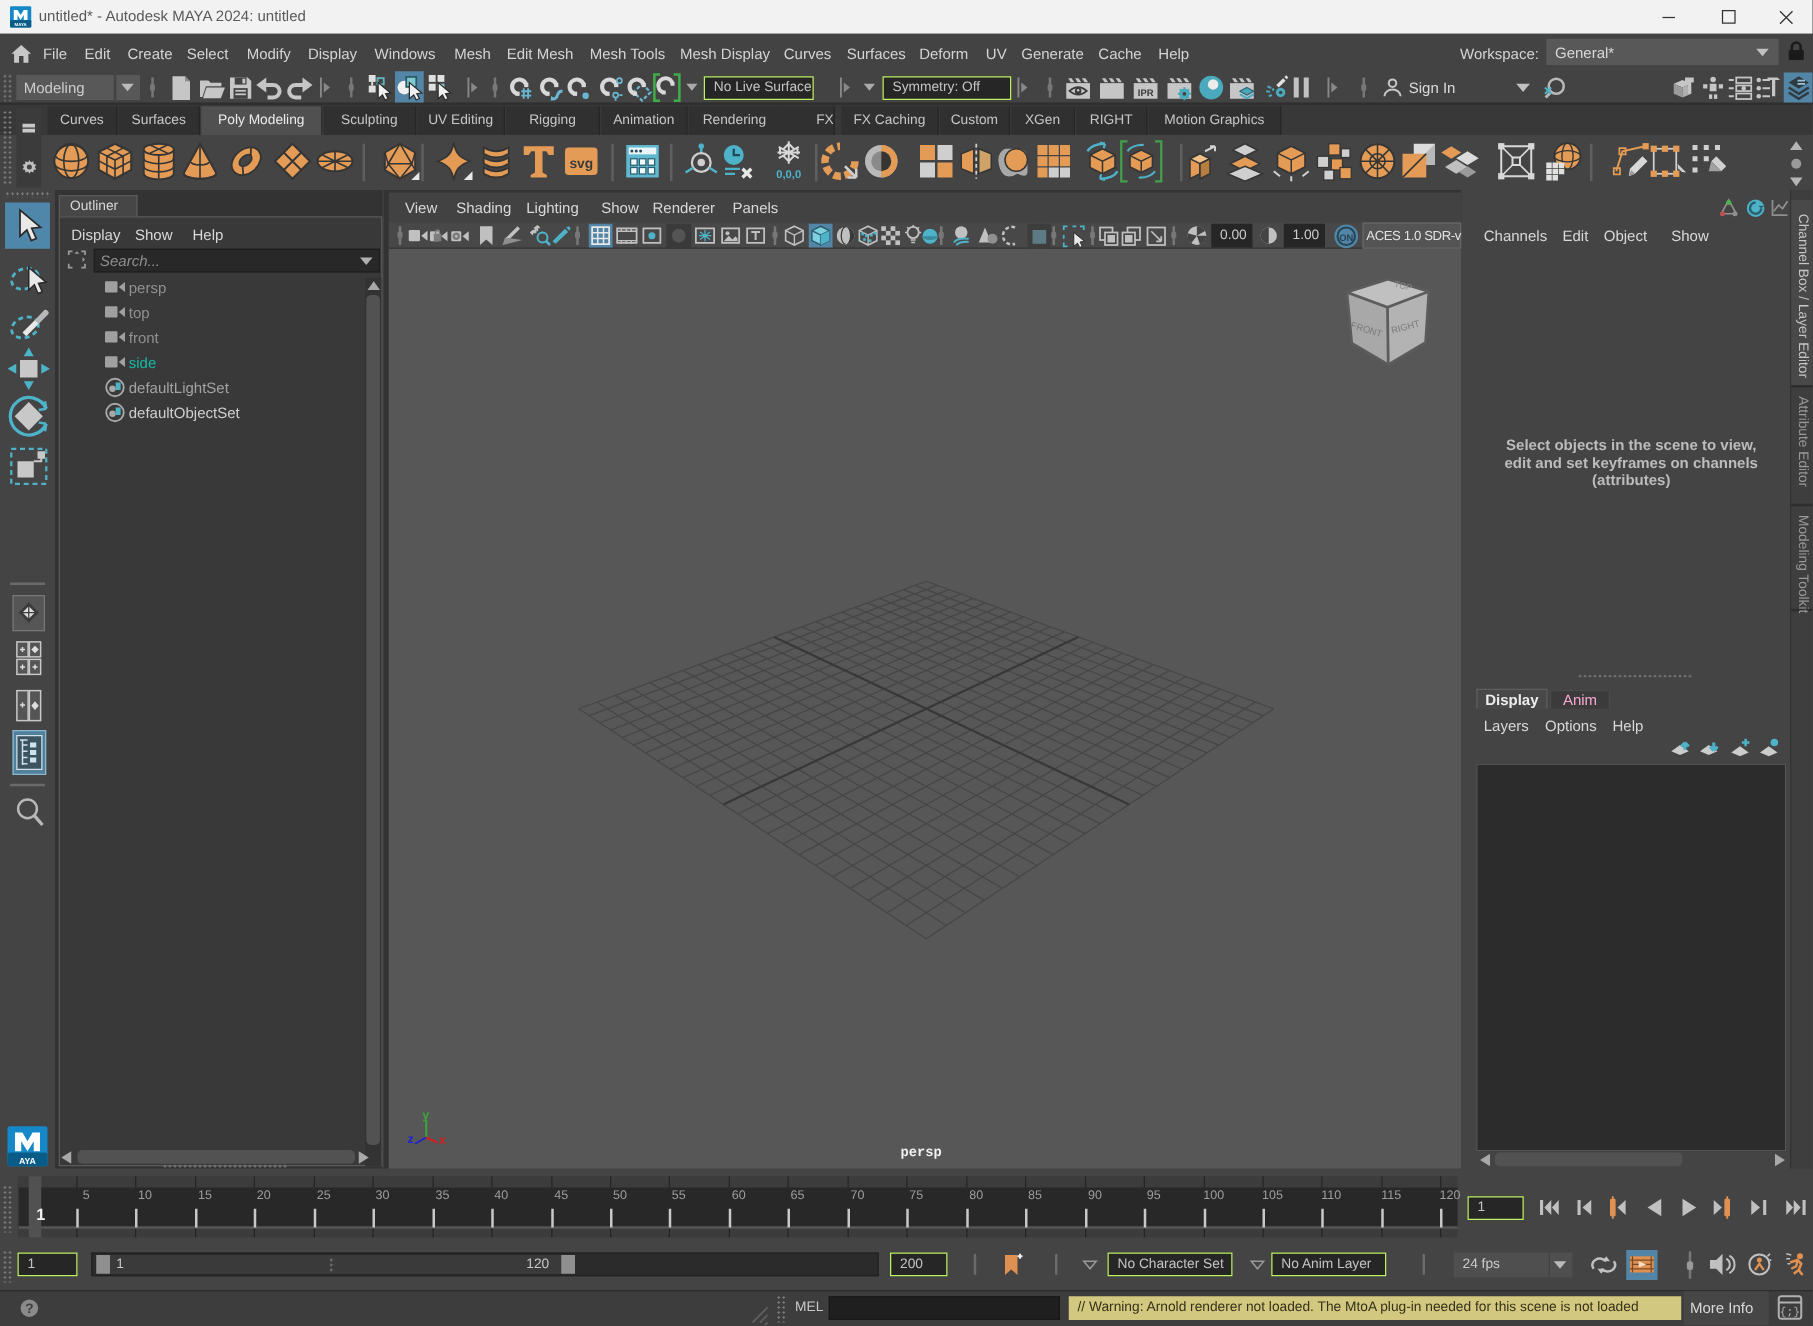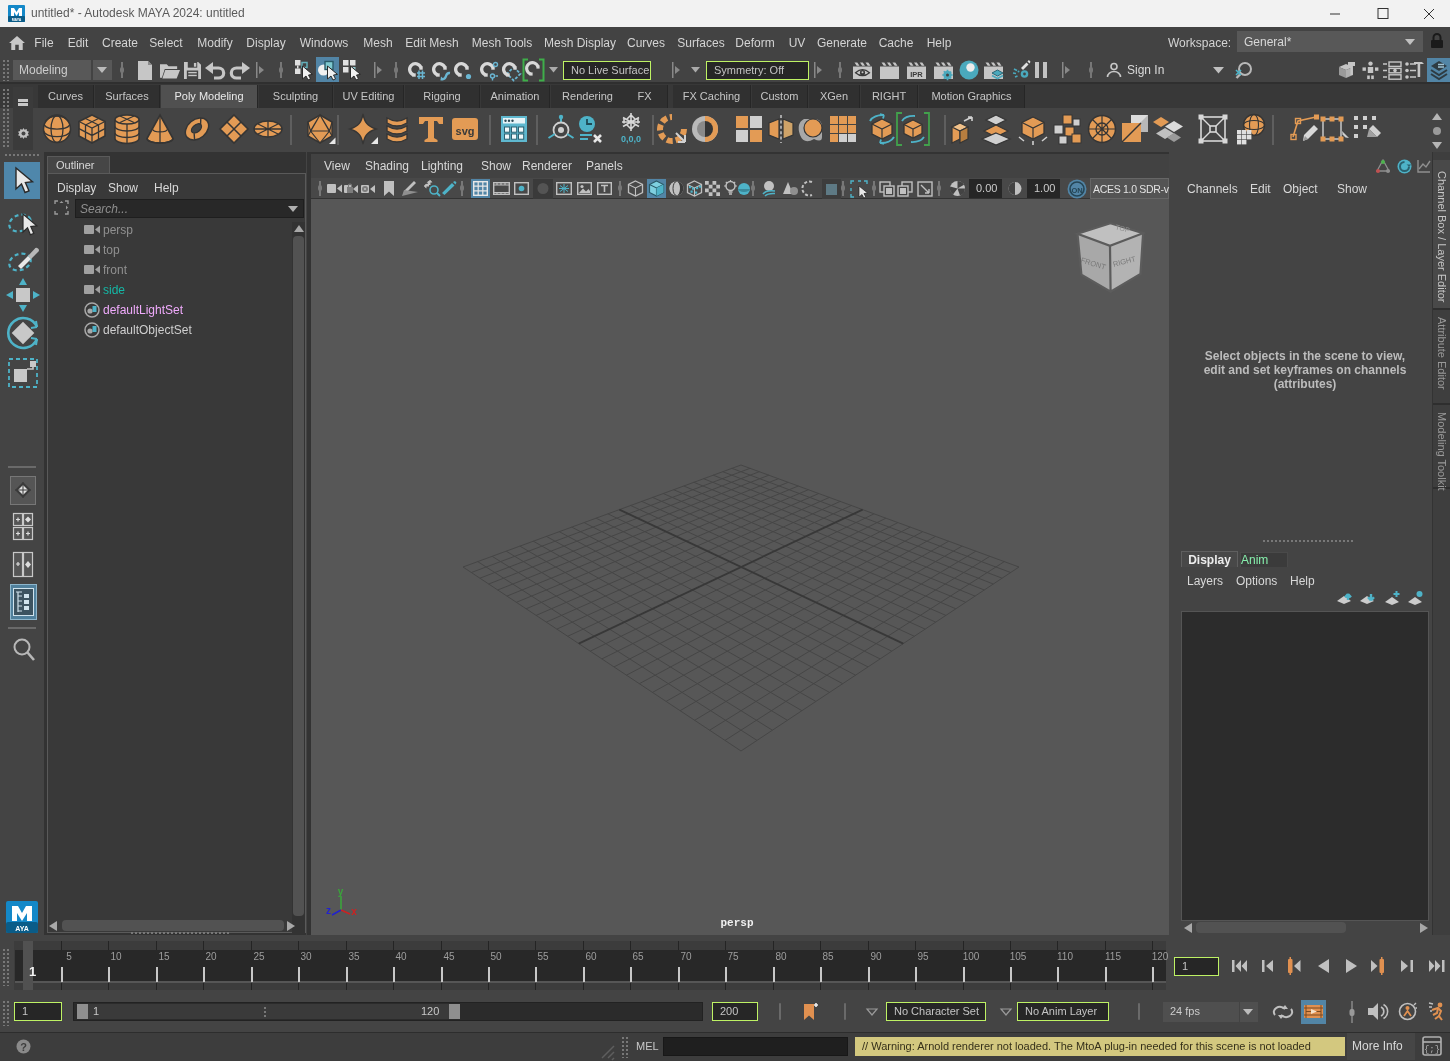--- a/index.html
+++ b/index.html
@@ -330,21 +330,21 @@
     </svg>
 <div id="shelftabs" style="position:absolute;top:85px;left:0;height:23px;font-size:11px;">
 <div class="abs tab" style="left:38px;width:56px;">Curves</div>
 <div class="abs tab" style="left:95px;width:65px;">Surfaces</div>
 <div class="abs tab" style="left:161px;width:97px;background:#505050;color:#eaeaea;">Poly Modeling</div>
 <div class="abs tab" style="left:259px;width:74px;">Sculpting</div>
 <div class="abs tab" style="left:334px;width:70px;">UV Editing</div>
 <div class="abs tab" style="left:405px;width:75px;">Rigging</div>
 <div class="abs tab" style="left:481px;width:69px;">Animation</div>
 <div class="abs tab" style="left:551px;width:74px;">Rendering</div>
-<div class="abs tab" style="left:622px;width:46px;">FX</div>
+<div class="abs tab" style="left:622px;width:46px;text-align:right;">FX</div>
 <div class="abs tab" style="left:673px;width:78px;">FX Caching</div>
 <div class="abs tab" style="left:752px;width:56px;">Custom</div>
 <div class="abs tab" style="left:809px;width:51px;">XGen</div>
 <div class="abs tab" style="left:861px;width:57px;">RIGHT</div>
 <div class="abs tab" style="left:919px;width:106px;">Motion Graphics</div>
 </div>
 <div id="shelficons">
 
 <svg style="left:41px;top:113px;" width="32" height="32" viewBox="0 0 32 32">
         <circle cx="16" cy="16" r="13.5" fill="#e39b55" stroke="#353535" stroke-width="1.5"></circle>
@@ -757,21 +757,21 @@
 <svg style="left:84px;top:284px;" width="16" height="11" viewBox="0 0 16 11">
         <rect x="0" y="1" width="10" height="9" rx="1" fill="#a0a0a0"></rect>
         <path d="M11 5.5 L16 1.5 V9.5 Z" fill="#a0a0a0"></path>
       </svg>
 <div class="txt" style="left:103px;top:283px;font-size:12px;color:#14b8a6;">side</div>
 <svg style="left:84px;top:302px;" width="16" height="16" viewBox="0 0 16 16">
         <circle cx="8" cy="8" r="7" fill="none" stroke="#a8a8a8" stroke-width="1.5"></circle>
         <circle cx="6" cy="9" r="2.6" fill="#a8a8a8"></circle>
         <rect x="8.5" y="4" width="4" height="6" fill="#4eb3c8"></rect>
       </svg>
-<div class="txt" style="left:103px;top:303px;font-size:12px;color:#f0abfc;">defaultLightSet</div>
+<div class="txt" style="left:103px;top:303px;font-size:12px;color:#a3a3a3;">defaultLightSet</div>
 <svg style="left:84px;top:322px;" width="16" height="16" viewBox="0 0 16 16">
         <circle cx="8" cy="8" r="7" fill="none" stroke="#a8a8a8" stroke-width="1.5"></circle>
         <circle cx="6" cy="9" r="2.6" fill="#a8a8a8"></circle>
         <rect x="8.5" y="4" width="4" height="6" fill="#4eb3c8"></rect>
       </svg>
 <div class="txt" style="left:103px;top:323px;font-size:12px;color:#cfcfcf;">defaultObjectSet</div>
 
 <div class="abs" style="left:292px;top:222px;width:13px;height:711px;background:#333333;"></div>
 <svg style="left:294px;top:225px;" width="10" height="8">
         <path d="M5 0 L10 7 H0 Z" fill="#a8a8a8"></path>
@@ -1041,21 +1041,21 @@
 <div class="txt" style="left:1187px;top:182px;font-size:12px;color:#d8d8d8;">Channels</div>
 <div class="txt" style="left:1250px;top:182px;font-size:12px;color:#d8d8d8;">Edit</div>
 <div class="txt" style="left:1283px;top:182px;font-size:12px;color:#d8d8d8;">Object</div>
 <div class="txt" style="left:1337px;top:182px;font-size:12px;color:#d8d8d8;">Show</div>
 <div class="txt ctr" style="left:1305px;top:349px;font-size:12px;font-weight:bold;color:#bcbcbc;">Select objects in the scene to view,</div>
 <div class="txt ctr" style="left:1305px;top:363px;font-size:12px;font-weight:bold;color:#bcbcbc;">edit and set keyframes on channels</div>
 <div class="txt ctr" style="left:1305px;top:377px;font-size:12px;font-weight:bold;color:#bcbcbc;">(attributes)</div>
 <div class="dots" style="left:1262px;top:539px;width:92px;height:3px;"></div>
 
 <div class="abs" style="left:1181px;top:551px;width:57px;height:16px;background:#484848;border:1px solid #5f5f5f;border-bottom:none;color:#ececec;font-size:12px;font-weight:bold;text-align:center;line-height:16px;">Display</div>
-<div class="abs" style="left:1240px;top:552px;width:48px;height:15px;background:#3b3b3b;border:1px solid #4a4a4a;border-bottom:none;color:#86efac;font-size:12px;text-align:left;line-height:15px;">Anim</div>
+<div class="abs" style="left:1240px;top:552px;width:48px;height:15px;background:#3b3b3b;border:1px solid #4a4a4a;border-bottom:none;color:#f9a8d4;font-size:12px;text-align:center;line-height:15px;">Anim</div>
 <div class="txt" style="left:1187px;top:574px;font-size:12px;color:#d8d8d8;">Layers</div>
 <div class="txt" style="left:1236px;top:574px;font-size:12px;color:#d8d8d8;">Options</div>
 <div class="txt" style="left:1290px;top:574px;font-size:12px;color:#d8d8d8;">Help</div>
 
 <svg style="left:1337px;top:593px;" width="16" height="15" viewBox="0 0 16 15">
         <path d="M0 8 L7 3 L14 8 L7 11 Z" fill="#cccccc"></path>
         <path d="M11 7 V1.5 M11 1 l-3 3.2 M11 1 l3 3.2" stroke="#4eb3c8" stroke-width="2.4"></path>
       </svg>
 <svg style="left:1360px;top:593px;" width="16" height="15" viewBox="0 0 16 15">
         <path d="M0 8 L7 3 L14 8 L7 11 Z" fill="#cccccc"></path>

